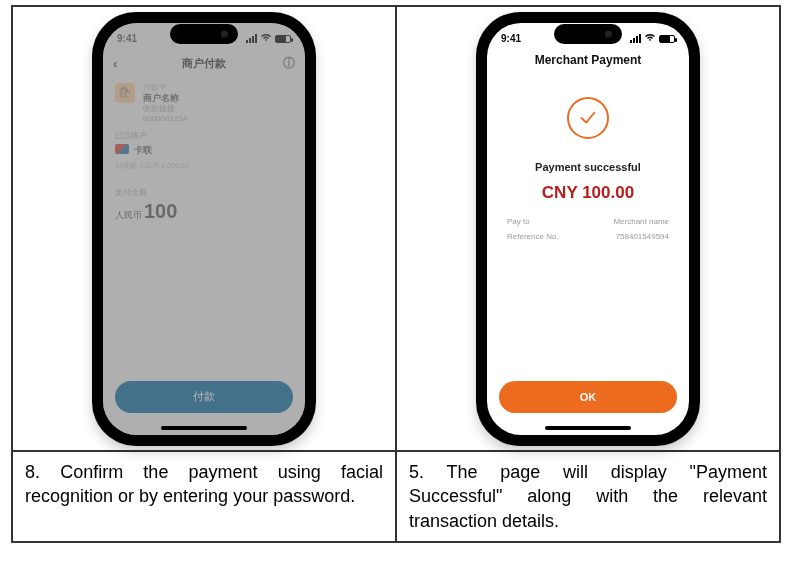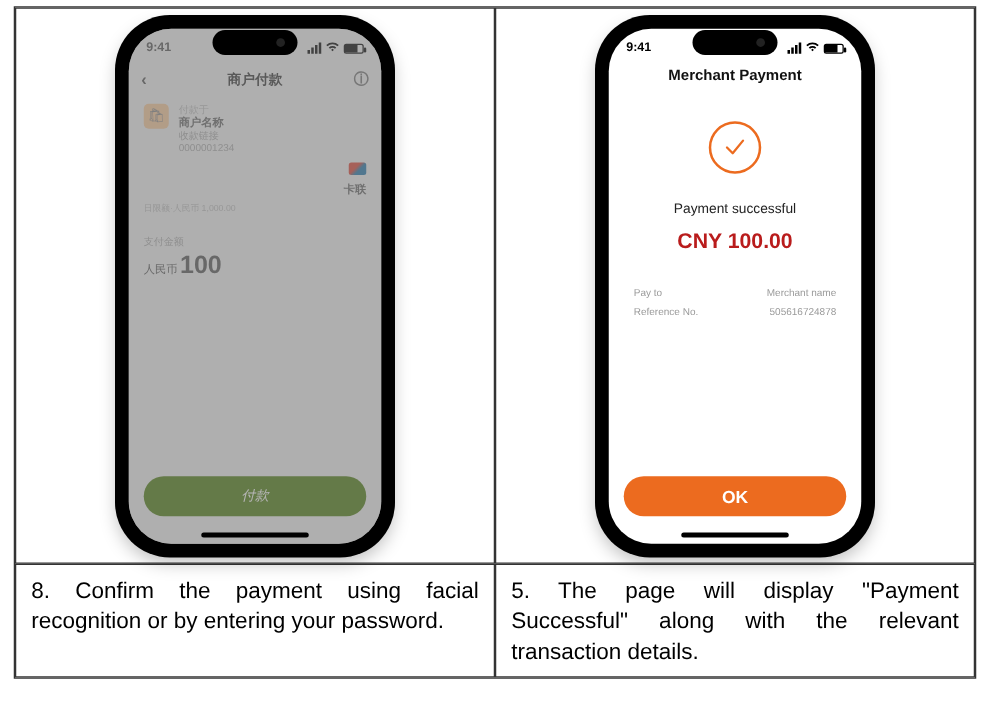--- a/index.html
+++ b/index.html
@@ -33,51 +33,51 @@
   .s1-header .back{ position:absolute; left:10px; font-size:13px; color:#555;}
   .s1-header .info{ position:absolute; right:10px; font-size:12px; color:#777;}
   .s1-body { padding:6px 12px 0; font-size:9px; color:#888; flex:1; overflow:hidden;}
   .pay-to-row { display:flex; gap:8px; align-items:flex-start; margin-bottom:6px;}
   .bag-icon { width:20px; height:20px; border-radius:4px; background:#f8c99a; display:flex; align-items:center; justify-content:center; font-size:11px;}
   .pay-to-row .txt div{ line-height:1.25; }
   .lbl1{ color:#bbb; font-size:8px;}
   .mname{ color:#666; font-weight:600; font-size:9px;}
   .mref{ color:#aaa; font-size:8px;}
   .sec-lbl{ color:#aaa; font-size:8px; margin-top:4px;}
-  .card-row{ display:flex; gap:5px; align-items:flex-end; margin:3px 0 4px;flex-direction:column;}
+  .card-row{ display:flex; gap:5px; align-items:flex-start; margin:3px 0 4px;}
   .card-logo{ width:14px; height:10px; background:linear-gradient(135deg,#d43 40%,#27a 60%); border-radius:2px;}
   .small-gray{ color:#bbb; font-size:7px;}
   .big-amt{ color:#555; font-size:20px; font-weight:600; margin-top:2px;}
   .big-amt .pref{ font-size:9px; font-weight:400; margin-right:2px;}
-  .pay-btn{ position:absolute; bottom:22px; left:12px; right:12px; height:32px; border-radius:16px; background:#4d7c0f; color:#fff; font-size:11px; display:flex; align-items:center; justify-content:center; z-index:10;font-style:italic;}
+  .pay-btn{ position:absolute; bottom:22px; left:12px; right:12px; height:32px; border-radius:16px; background:#0369a1; color:#fff; font-size:11px; display:flex; align-items:center; justify-content:center; z-index:10;}
   .faceid-pop{ position:absolute; z-index:30; top:160px; left:50%; transform:translateX(-50%); width:84px; height:96px; background:#fff; border-radius:12px; display:flex; flex-direction:column; align-items:center; justify-content:center; gap:8px; box-shadow:0 4px 14px rgba(0,0,0,.25);}
   .faceid-glyph{ width:34px; height:34px; position:relative;}
   .faceid-glyph .br{ position:absolute; width:9px; height:9px; border:2px solid #333;}
   .faceid-glyph .tl{top:0;left:0;border-right:none;border-bottom:none;border-top-left-radius:4px;}
   .faceid-glyph .tr{top:0;right:0;border-left:none;border-bottom:none;border-top-right-radius:4px;}
   .faceid-glyph .bl{bottom:0;left:0;border-right:none;border-top:none;border-bottom-left-radius:4px;}
   .faceid-glyph .brr{bottom:0;right:0;border-left:none;border-top:none;border-bottom-right-radius:4px;}
   .face{ position:absolute; inset:8px; }
   .face .eye{ position:absolute; width:2px; height:4px; background:#333; border-radius:1px; top:3px;}
   .face .eye.l{left:4px} .face .eye.r{right:4px}
   .face .nose{ position:absolute; left:50%; top:4px; width:2px; height:7px; border-left:2px solid #333; border-bottom:2px solid #333; border-bottom-left-radius:3px; transform:translateX(-1px);}
   .face .mouth{ position:absolute; bottom:1px; left:4px; right:4px; height:5px; border-bottom:2px solid #333; border-radius:0 0 8px 8px;}
   .faceid-label{ font-size:9px; color:#555;}
 
   
   .s2 { background:#fff; }
   .s2-header{ font-size:12px; font-weight:700; text-align:center; padding:2px 0 8px; color:#111;}
   .s2-body{ flex:1; display:flex; flex-direction:column; align-items:center; padding:0 20px;}
   .check-circ{ width:42px; height:42px; border:2px solid #ec6b1f; border-radius:50%; margin-top:22px; display:flex; align-items:center; justify-content:center;}
   .check-circ svg{ width:22px; height:22px; }
-  .succ{ font-size:11px; font-weight:400; margin-top:22px; color:#222;}
+  .succ{ font-size:11px; font-weight:700; margin-top:22px; color:#222;}
   .amt{ font-size:17px; font-weight:800; color:#b91c1c; margin-top:10px;}
-  .details{ width:100%; margin-top:27px; font-size:8px; color:#9a9a9a; display:grid; grid-template-columns:1fr 1fr; row-gap:6px;}
+  .details{ width:100%; margin-top:14px; font-size:8px; color:#9a9a9a; display:grid; grid-template-columns:1fr 1fr; row-gap:6px;}
   .details .r{ text-align:right; }
-  .ok-btn{ position:absolute; bottom:22px; left:12px; right:12px; height:32px; border-radius:16px; background:#ec6b1f; color:#fff; font-size:14px; font-weight:600; display:flex; align-items:center; justify-content:center;}
+  .ok-btn{ position:absolute; bottom:22px; left:12px; right:12px; height:32px; border-radius:16px; background:#ec6b1f; color:#fff; font-size:11px; font-weight:600; display:flex; align-items:center; justify-content:center;}
 
   
   .s1 .statusbar{ color:#555; }
 </style>
 </head>
 <body>
 
 <div class="table">
 
   <div class="cell img-cell">
@@ -111,20 +111,21 @@
         <div class="s1-body">
           <div class="pay-to-row">
             <div class="bag-icon">🛍</div>
             <div class="txt">
               <div class="lbl1">付款于</div>
               <div class="mname">商户名称</div>
               <div class="mref">收款链接</div>
               <div class="mref">0000001234</div>
             </div>
           </div>
+          <div class="sec-lbl">已选账户</div>
           <div class="card-row">
             <div class="card-logo"></div>
             <span class="mname">卡联</span>
           </div>
           <div class="small-gray">日限额·人民币 1,000.00</div>
           <div class="sec-lbl" style="margin-top:16px">支付金额</div>
           <div class="big-amt">
             <span class="pref">人民币</span><span>100</span>
           </div>
         </div>
@@ -165,21 +166,21 @@
             <svg viewBox="0 0 24 24">
                 <path d="M5 12l5 5 9-11" fill="none" stroke="#ec6b1f" stroke-width="2" stroke-linecap="round" stroke-linejoin="round"></path>
               </svg>
           </div>
           <div class="succ">Payment successful</div>
           <div class="amt">CNY 100.00</div>
           <div class="details">
             <div>Pay to</div>
             <div class="r">Merchant name</div>
             <div>Reference No.</div>
-            <div class="r">505616724878</div>
+            <div class="r">758401549594</div>
           </div>
         </div>
         <div class="ok-btn">OK</div>
         <div class="home-ind"></div>
       </div>
     </div>
   </div>
 
   <div class="cell caption-cell">8. Confirm the payment using facial recognition or by entering your password.</div>
   <div class="cell caption-cell">5. The page will display "Payment Successful" along with the relevant transaction details.</div>

